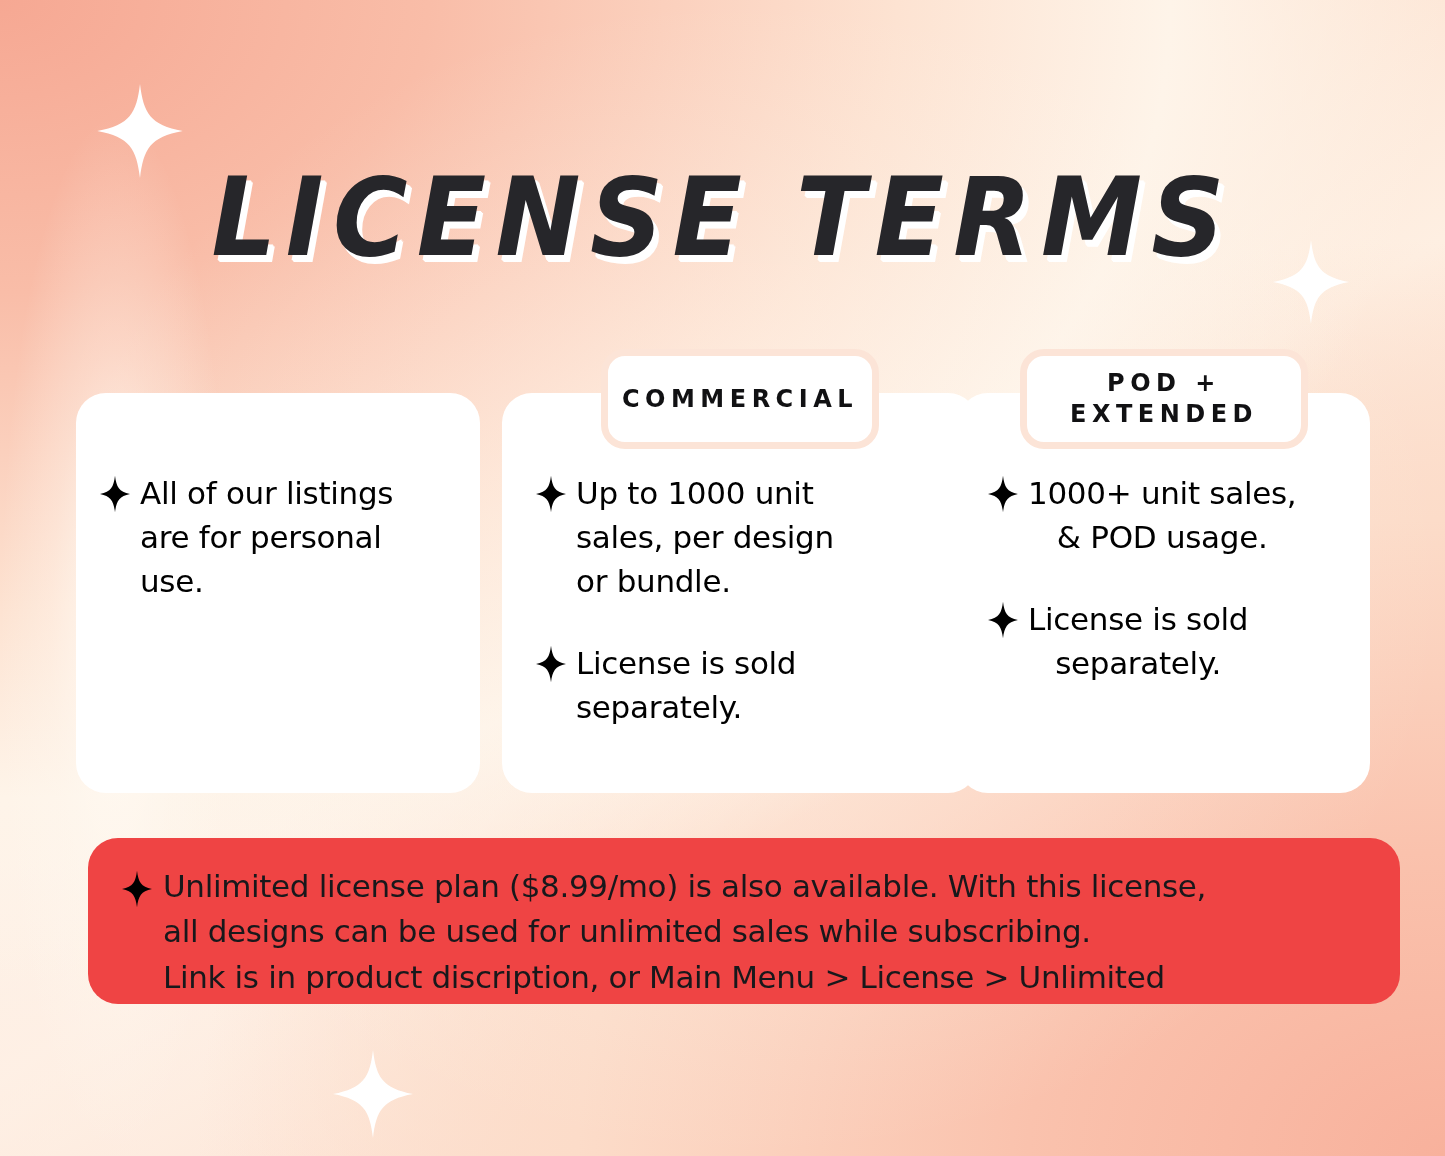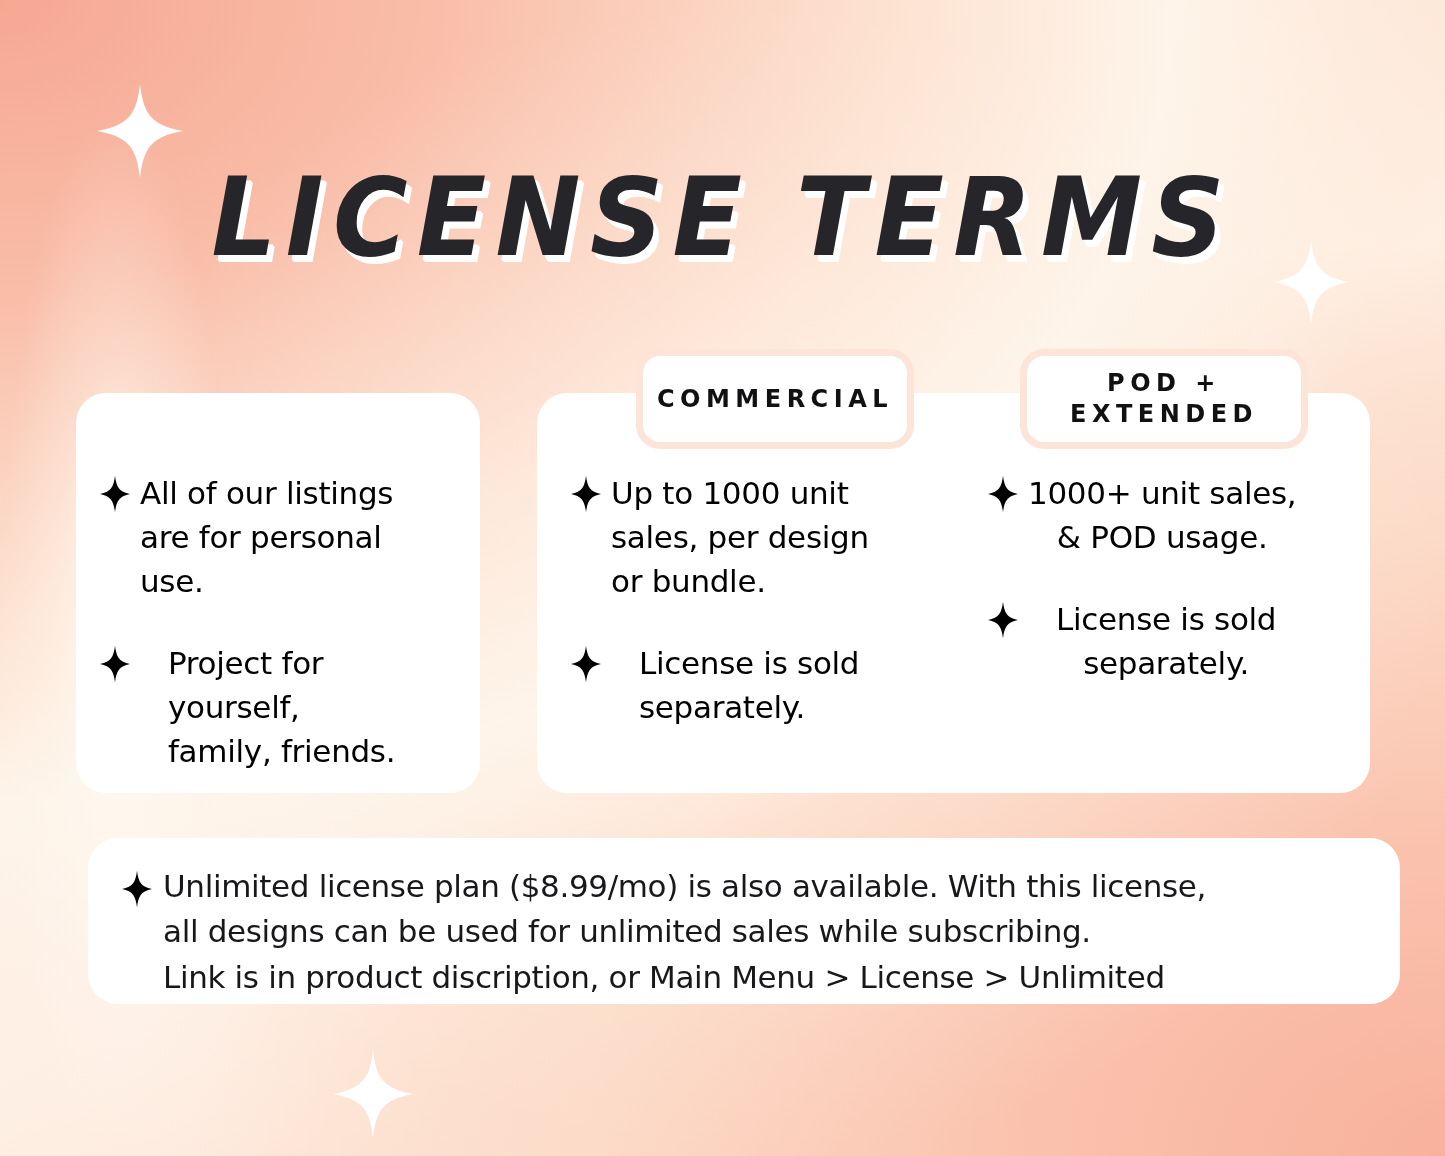--- a/index.html
+++ b/index.html
@@ -61,21 +61,21 @@
   }
 
   
   #tiers {
     position:absolute;
     left:76px; top:349px;
     width:1294px; height:444px;
   }
   .tier { position:absolute; top:0; height:100%; }
   .tier:nth-child(1) { left:0px;   width:404px; }
-  .tier:nth-child(2) { left:461px; width:476px; }
+  .tier:nth-child(2) { left:426px; width:476px; }
   .tier:nth-child(3) { left:882px; width:412px; }
 
   .tier-body {
     position:absolute;
     left:0; top:44px; right:0; bottom:0;
     background:#FFFFFF;
     border-radius:30px;
   }
 
   .tier-tab {
@@ -118,37 +118,37 @@
     display:flex;
     align-items:flex-start;
     margin-bottom:38px;
     font-family:"DejaVu Sans", sans-serif;
     font-weight:400;
     font-size:31px;
     line-height:1.42;
     color:#000000;
     letter-spacing:-0.3px;
   }
-  .tier-item:last-child { margin-bottom:0;gap:28px; }
+  .tier-item:last-child { margin-bottom:0; }
   .tier-item .bullet {
     flex:0 0 auto;
     width:30px; height:38px;
     margin-right:10px;
     position:relative;
     top:4px;
   }
   .tier-item .bullet svg { display:block; width:100%; height:100%; }
   .tier-item .txt { white-space:pre-line; }
 
   
   #banner {
     position:absolute;
     left:88px; top:838px;
     width:1312px; height:166px;
-    background:#ffffff;
+    background:#ef4444;
     border-radius:30px;
   }
   #banner-row {
     position:absolute;
     left:34px; right:24px; top:26px;
     display:flex;
     align-items:flex-start;
   }
   #banner-bullet {
     flex:0 0 auto;
@@ -201,29 +201,20 @@
     <ul class="tier-list">
       <li class="tier-item">
         <span class="bullet">
           <svg viewBox="0 0 100 122" xmlns="http://www.w3.org/2000/svg">
             <path d="M50 0 C55 38 63 53 100 61 C63 69 55 84 50 122 C45 84 37 69 0 61 C37 53 45 38 50 0 Z" fill="#000000"></path>
           </svg>
         </span>
         <span class="txt">All of our listings
 are for personal
 use.</span>
-      </li>
-      <li class="tier-item">
-        <span class="bullet">
-          <svg viewBox="0 0 100 122" xmlns="http://www.w3.org/2000/svg">
-            <path d="M50 0 C55 38 63 53 100 61 C63 69 55 84 50 122 C45 84 37 69 0 61 C37 53 45 38 50 0 Z" fill="#000000"></path>
-          </svg>
-        </span>
-        <span class="txt">Project for yourself,
-family, friends.</span>
       </li>
     </ul>
   </div>
 
   <div class="tier">
     <div class="tier-body"></div>
     <div class="tier-tab">
       <span class="tier-tab-label">COMMERCIAL</span>
     </div>
     <ul class="tier-list">

